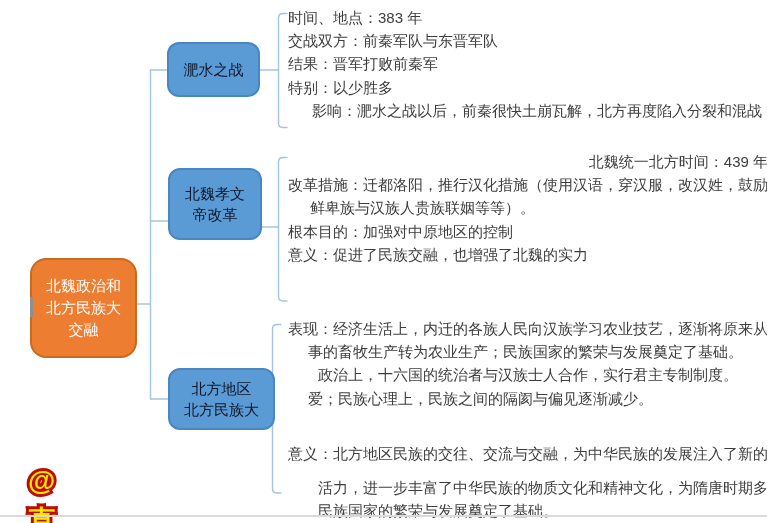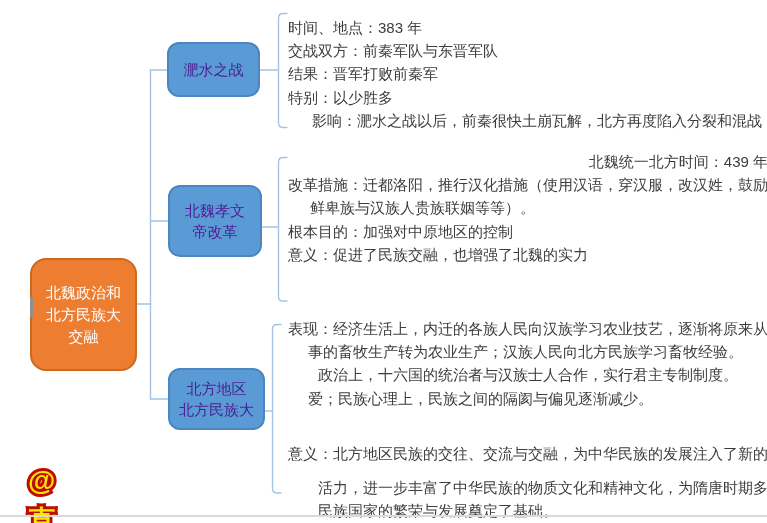--- a/index.html
+++ b/index.html
@@ -3,34 +3,34 @@
 <meta charset="utf-8">
 <style>
   html,body{margin:0;padding:0;background:#fff;}
   .canvas{
     position:relative;width:767px;height:523px;background:#ffffff;overflow:hidden;
     font-family:"Liberation Sans","DejaVu Sans",sans-serif;
   }
   svg.connectors{position:absolute;left:0;top:0;pointer-events:none;}
   .node{
     position:absolute;display:flex;flex-direction:column;align-items:center;justify-content:center;
-    color:#4c1d95;font-size:15px;line-height:21px;text-align:center;border-radius:12px;
+    color:#0f172a;font-size:15px;line-height:21px;text-align:center;border-radius:12px;
     background:var(--blue);border:2px solid var(--blueBorder);box-sizing:border-box;
   }
   .root-box{
-    position:absolute;left:30px;top:258px;width:107px;height:113px;
+    position:absolute;left:30px;top:258px;width:107px;height:100px;
     background:var(--orange);border:2px solid var(--orangeBorder);border-radius:16px;
     color:#fff;font-size:15px;line-height:22px;text-align:center;
     display:flex;flex-direction:column;align-items:center;justify-content:center;box-sizing:border-box;
   }
   #node1{left:167px;top:42px;width:93px;height:55px;}
-  #node2{left:168px;top:185px;width:94px;height:72px;}
-  #node3{left:168px;top:368px;width:97px;height:62px;text-align:center;}
+  #node2{left:168px;top:168px;width:94px;height:72px;}
+  #node3{left:168px;top:368px;width:107px;height:62px;text-align:center;}
   .tblock{position:absolute;left:288px;color:var(--text);font-size:15px;line-height:23.2px;white-space:nowrap;}
-  #tb1{top:16px;}
+  #tb1{top:6px;}
   #tb2{top:150px;}
   #tb3{top:317px;}
   .cursor-tick{position:absolute;left:30px;top:297px;width:3px;height:20px;background:#8f8f8f;}
   .divider{position:absolute;left:0;top:515px;width:767px;height:2px;background:#dadada;}
   .watermark{
     position:absolute;left:28px;top:461px;height:40px;
     font-size:28px;font-weight:bold;letter-spacing:1px;line-height:40px;
   }
   .watermark .wm-stroke{
     position:absolute;left:0;top:0;color:var(--wmRed);
@@ -92,21 +92,21 @@
   <div class="tblock" id="tb2">
     <div class="tline" style="padding-left: 0px; text-align: right;">北魏统一北方时间：439 年</div>
     <div class="tline" style="padding-left: 0px;">改革措施：迁都洛阳，推行汉化措施（使用汉语，穿汉服，改汉姓，鼓励</div>
     <div class="tline" style="padding-left: 22px;">鲜卑族与汉族人贵族联姻等等）。</div>
     <div class="tline" style="padding-left: 0px;">根本目的：加强对中原地区的控制</div>
     <div class="tline" style="padding-left: 0px;">意义：促进了民族交融，也增强了北魏的实力</div>
   </div>
 
   <div class="tblock" id="tb3">
     <div class="tline" style="padding-left: 0px;">表现：经济生活上，内迁的各族人民向汉族学习农业技艺，逐渐将原来从</div>
-    <div class="tline" style="padding-left: 20px;">事的畜牧生产转为农业生产；汉族人民向北方民族学习畜牧经验。</div>
+    <div class="tline" style="padding-left: 20px;">事的畜牧生产转为农业生产；民族国家的繁荣与发展奠定了基础。</div>
     <div class="tline" style="padding-left: 30px;">政治上，十六国的统治者与汉族士人合作，实行君主专制制度。</div>
     <div class="tline" style="padding-left: 20px;">爱；民族心理上，民族之间的隔阂与偏见逐渐减少。</div>
     <div class="tline" style="padding-left: 0px; margin-top: 32px;">意义：北方地区民族的交往、交流与交融，为中华民族的发展注入了新的</div>
     <div class="tline" style="padding-left: 30px; margin-top: 11px;">活力，进一步丰富了中华民族的物质文化和精神文化，为隋唐时期多</div>
     <div class="tline" style="padding-left: 30px;">民族国家的繁荣与发展奠定了基础。</div>
   </div>
 
   <div class="watermark">
     <span class="wm-stroke">@直爽的好学雪梨Rw</span>
     <span class="wm-fill">@直爽的好学雪梨Rw</span>

